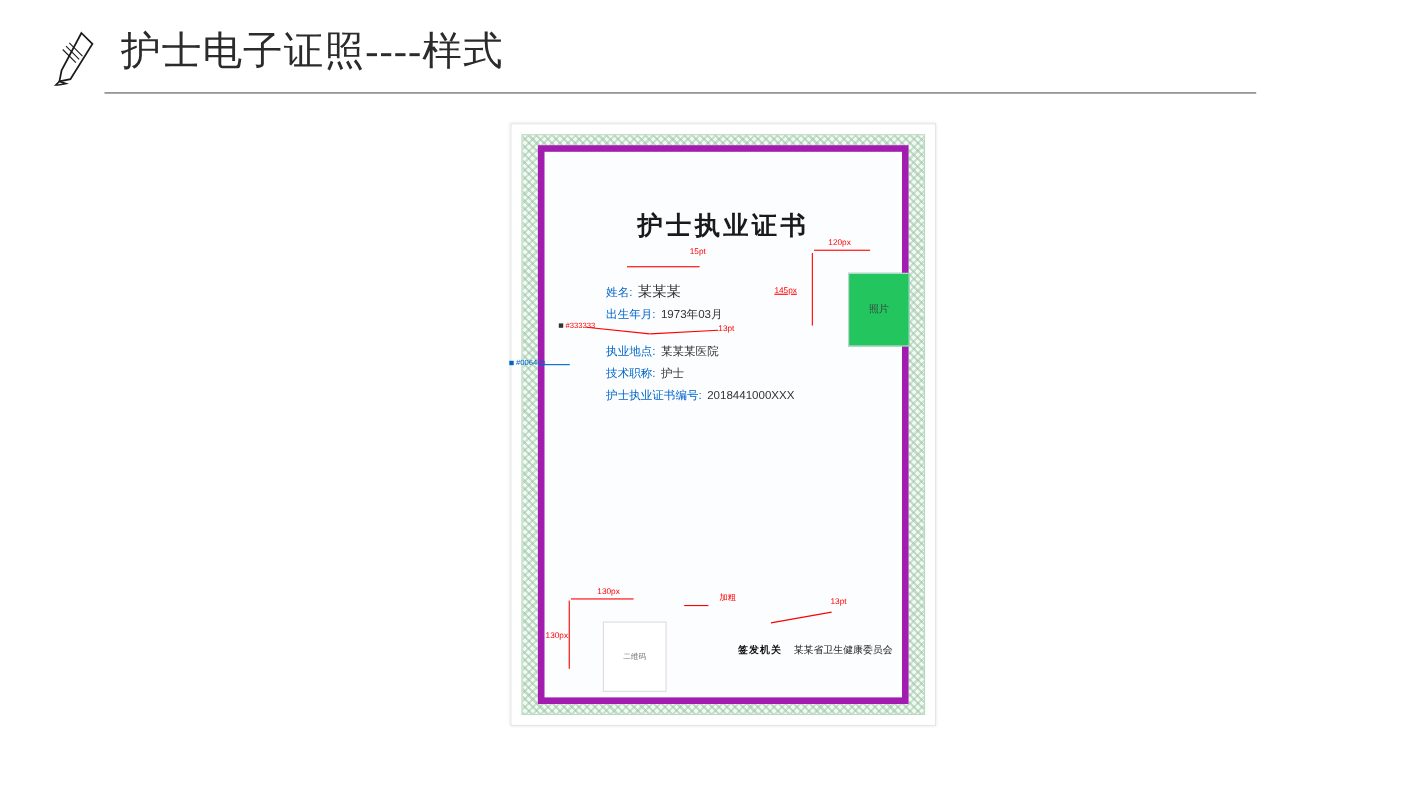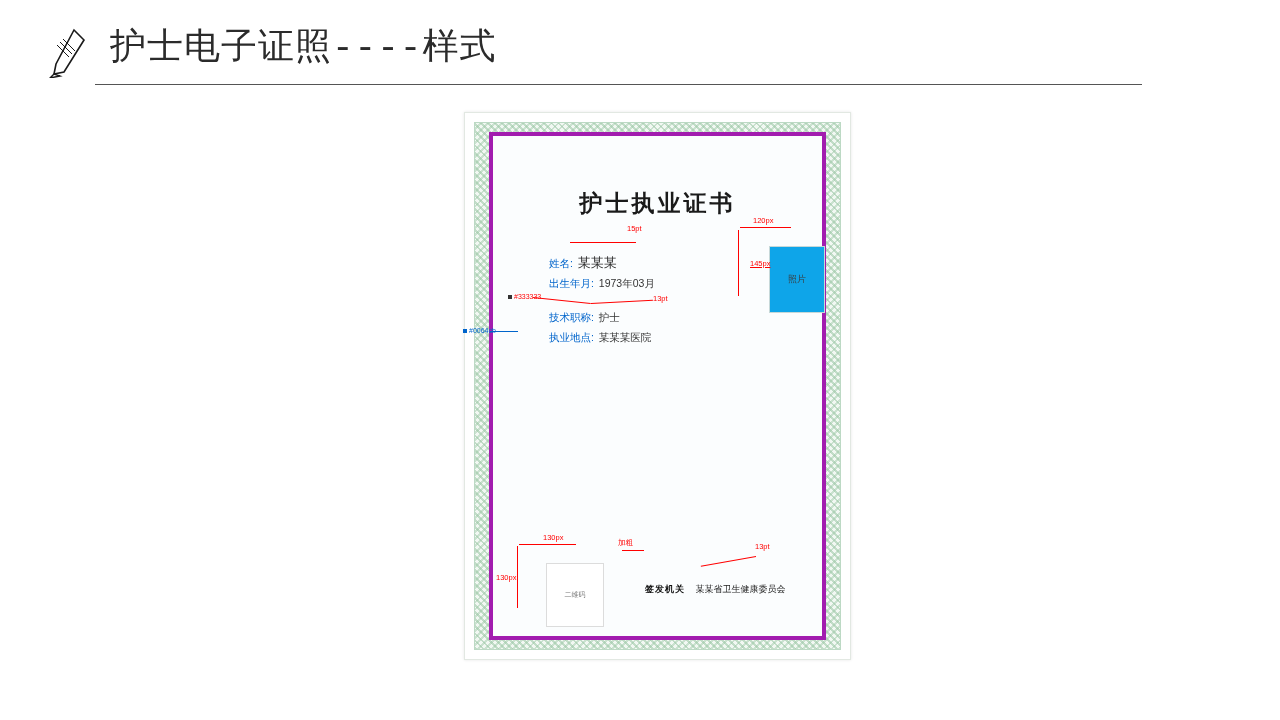--- a/index.html
+++ b/index.html
@@ -30,21 +30,21 @@
     width: 44px;
     height: 50px;
   }
   .header-title {
     position: absolute;
     left: 110px;
     top: 22px;
     font-size: 36px;
     color: #2b2b2b;
     letter-spacing: 1px;
-    font-family: Liberation Mono, monospace;
+    font-family: Liberation Serif, serif;
     white-space: nowrap;
   }
   .header-rule {
     position: absolute;
     left: 95px;
     top: 84px;
     width: 1047px;
     height: 1px;
     background: #555555;
   }
@@ -72,21 +72,21 @@
       #f2f8f3;
     border: 1px solid #bcd9c4;
   }
   .cert-inner {
     position: absolute;
     left: 24px;
     top: 19px;
     right: 24px;
     bottom: 19px;
     background: #fbfdfe;
-    border: 4px solid #a21caf;
+    border: 6px solid #a21caf;
   }
 
   
   .cert-title {
     position: absolute;
     left: 0;
     right: 0;
     top: 52px;
     text-align: center;
     font-size: 23px;
@@ -122,21 +122,21 @@
     height: 14px;
   }
 
   
   .photo-box {
     position: absolute;
     left: 276px;
     top: 110px;
     width: 54px;
     height: 65px;
-    background: #0ea5e9;
+    background: #22c55e;
     border: 1px solid #c6d8d8;
     color: #3b3b3b;
     font-size: 9px;
     display: flex;
     align-items: center;
     justify-content: center;
   }
 
   
   .qr-box {
@@ -164,20 +164,21 @@
   .sign-row {
     font-size: 9px;
     line-height: 22px;
     color: #1f1f1f;
     white-space: nowrap;
   }
   .sign-label {
     font-weight: bold;
     color: #111111;
     letter-spacing: 1px;
+    margin-left: 24px;
   }
   .sign-value {
     margin-left: 8px;
     color: #222222;
   }
 
   
   .anno {
     position: absolute;
     color: #ff0000;
@@ -230,26 +231,30 @@
       <div class="field-row name">
         <span class="field-label">姓名:</span>
         <span class="field-value">某某某</span>
       </div>
       <div class="field-row">
         <span class="field-label">出生年月:</span>
         <span class="field-value">1973年03月</span>
       </div>
       <div class="gap-row"></div>
       <div class="field-row">
+        <span class="field-label">执业地点:</span>
+        <span class="field-value">某某某医院</span>
+      </div>
+      <div class="field-row">
         <span class="field-label">技术职称:</span>
         <span class="field-value">护士</span>
       </div>
       <div class="field-row">
-        <span class="field-label">执业地点:</span>
-        <span class="field-value">某某某医院</span>
+        <span class="field-label">护士执业证书编号:</span>
+        <span class="field-value">2018441000XXX</span>
       </div>
     </div>
 
     <div class="photo-box">照片</div>
 
     <div class="qr-box">二维码</div>
 
     <div class="sign-block">
       <div class="sign-row">
         <span class="sign-label">签发机关</span>
@@ -259,38 +264,38 @@
 
   </div>
 </div>
 
 <div class="anno" style="left:627px; top:224px;">15pt</div>
 <div class="anno-line" style="left:570px; top:242px; width:66px; height:1px;"></div>
 
 <div class="anno" style="left:753px; top:216px;">120px</div>
 <div class="anno-line" style="left:740px; top:227px; width:51px; height:1px;"></div>
 
-<div class="anno" style="left:750px; top:259px;text-decoration:underline;">145px</div>
+<div class="anno" style="left:704px; top:259px;text-decoration:underline;">145px</div>
 <div class="anno-line" style="left:738px; top:230px; width:1px; height:66px;"></div>
 
 <div class="anno" style="left:653px; top:294px;">13pt</div>
 <div class="anno-line" style="left:591px; top:303px; width:62px; height:1px; transform:rotate(-3deg); transform-origin:left center;"></div>
 <div class="anno-line" style="left:533px; top:297px; width:58px; height:1px; transform:rotate(6deg); transform-origin:left center;"></div>
 
 <div class="swatch" style="left:508px; top:293px;">
   <span class="chip gray"></span><span class="txt-gray">#333333</span>
 </div>
 <div class="swatch" style="left:463px; top:327px;">
   <span class="chip blue"></span><span class="txt-blue">#0064cb</span>
 </div>
 <div class="anno-line" style="left:490px; top:331px; width:28px; height:1px; background:#0064cb;"></div>
 
 <div class="anno" style="left:543px; top:533px;">130px</div>
 <div class="anno-line" style="left:519px; top:544px; width:57px; height:1px;"></div>
 
 <div class="anno" style="left:496px; top:573px;">130px</div>
 <div class="anno-line" style="left:517px; top:546px; width:1px; height:62px;"></div>
 
-<div class="anno" style="left:618px; top:538px;">加粗</div>
+<div class="anno" style="left:654px; top:538px;">加粗</div>
 <div class="anno-line" style="left:622px; top:550px; width:22px; height:1px;"></div>
 
 <div class="anno" style="left:755px; top:542px;">13pt</div>
 <div class="anno-line" style="left:700px; top:556px; width:56px; height:1px; transform:rotate(-10deg); transform-origin:right center;"></div>
 
 </body></html>

